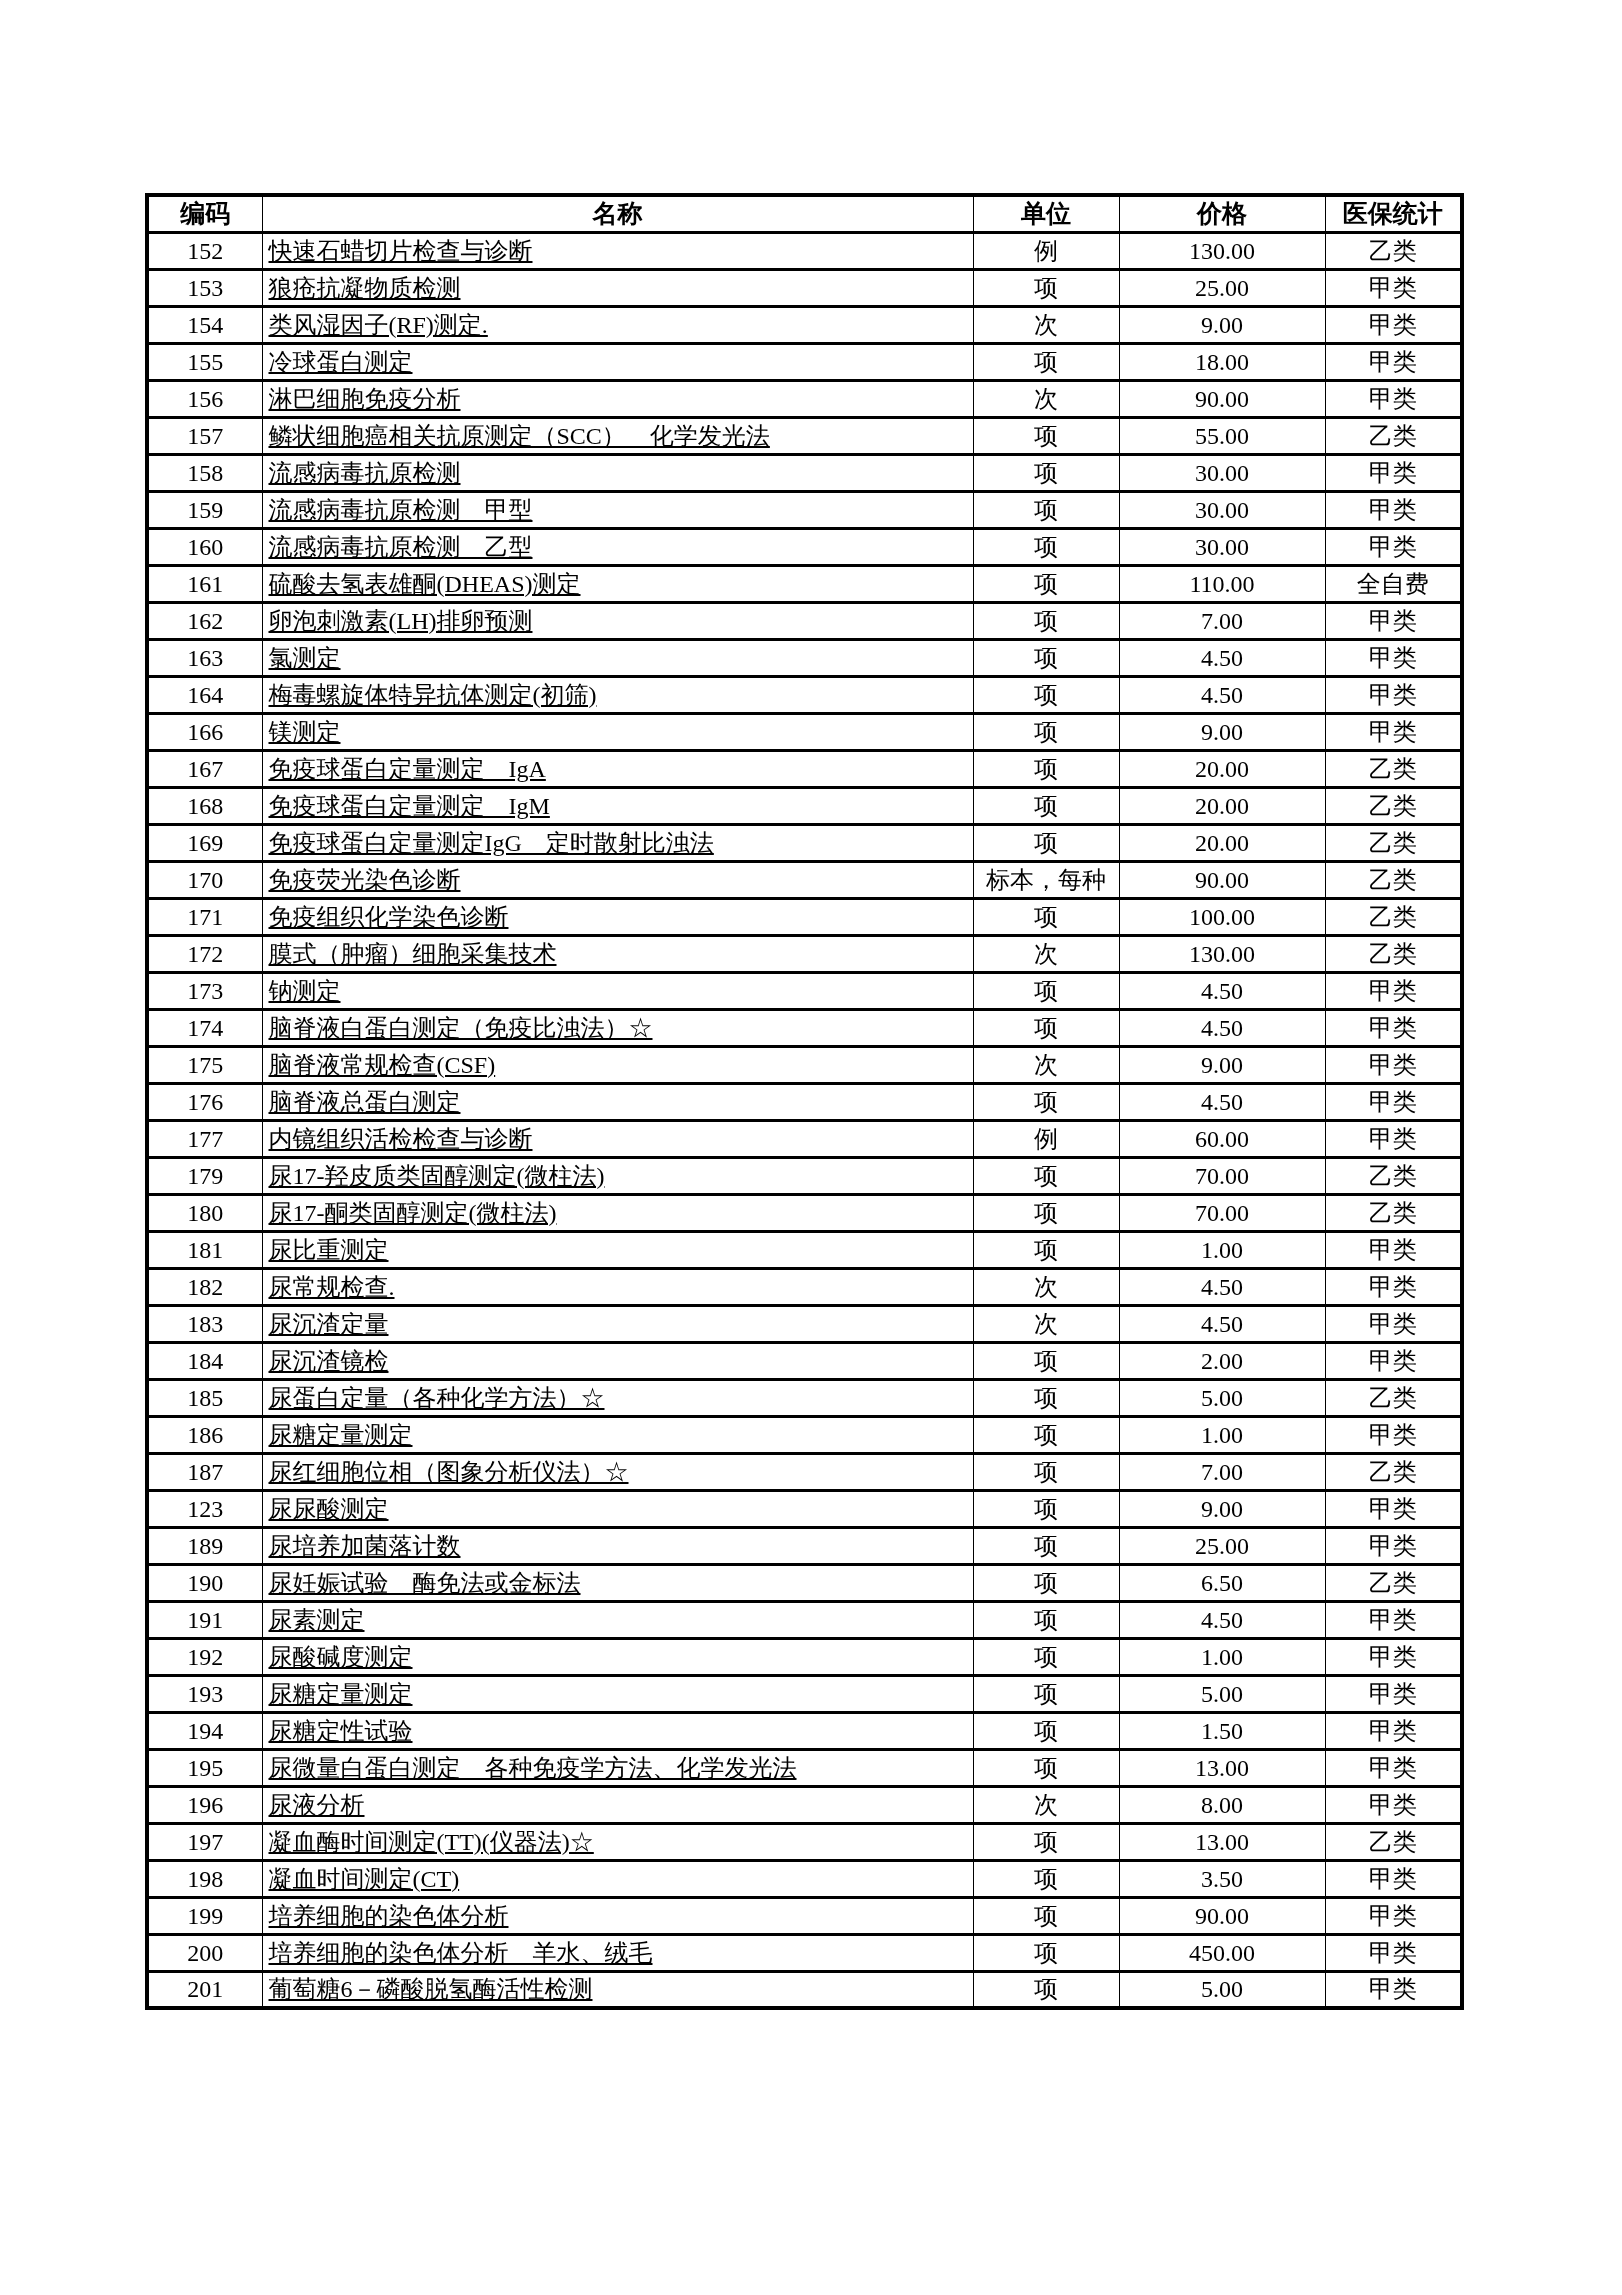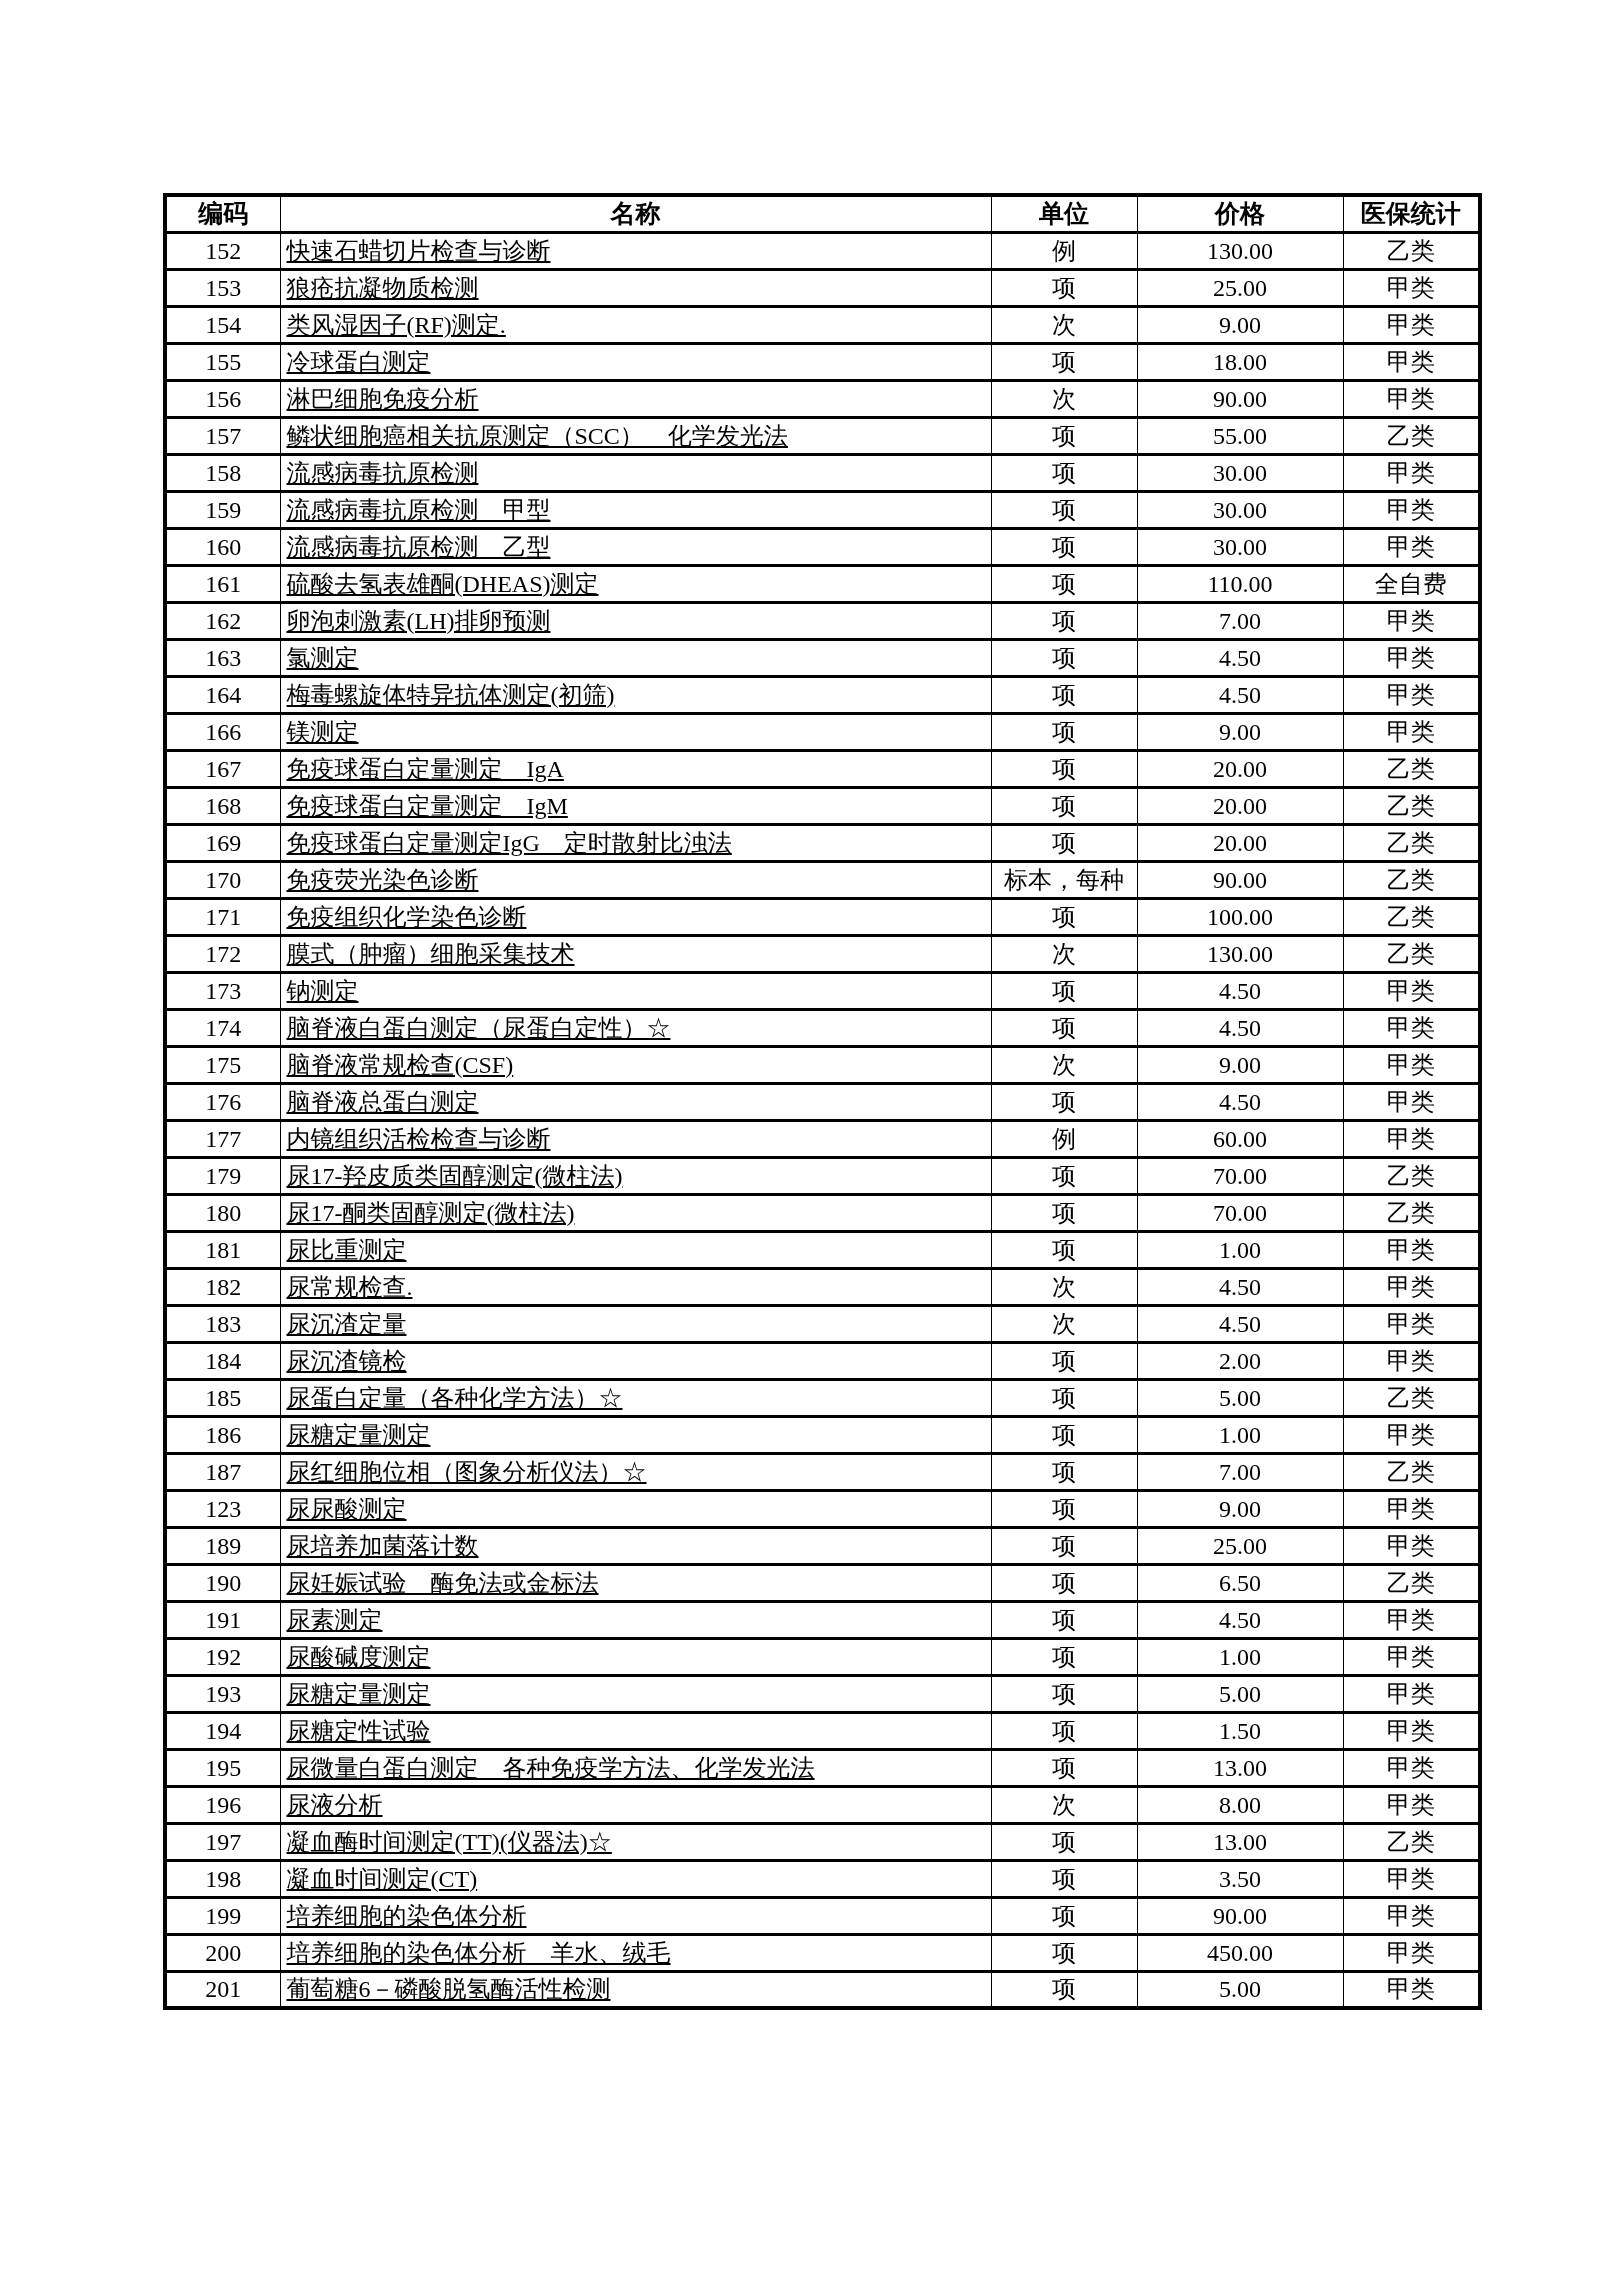--- a/index.html
+++ b/index.html
@@ -16,21 +16,21 @@
   }
   .page {
     position: absolute;
     left: 0; top: 0;
     width: 1623px;
     height: 2295px;
     background: #ffffff;
   }
   table.price-table {
     position: absolute;
-    left: 163px;
+    left: 145px;
     top: 193px;
     width: 1317px;
     border-collapse: collapse;
     table-layout: fixed;
     border: 4.2px solid #000000;
     padding-left: 32px;
   }
   .price-table th,
   .price-table td {
     border-left: 1.8px solid #000000;
@@ -232,21 +232,21 @@
         </tr>
         <tr>
           <td class="col-code">173</td>
           <td class="col-name">钠测定</td>
           <td class="col-unit">项</td>
           <td class="col-price">4.50</td>
           <td class="col-category">甲类</td>
         </tr>
         <tr>
           <td class="col-code">174</td>
-          <td class="col-name">脑脊液白蛋白测定（尿蛋白定性）☆</td>
+          <td class="col-name">脑脊液白蛋白测定（免疫比浊法）☆</td>
           <td class="col-unit">项</td>
           <td class="col-price">4.50</td>
           <td class="col-category">甲类</td>
         </tr>
         <tr>
           <td class="col-code">175</td>
           <td class="col-name">脑脊液常规检查(CSF)</td>
           <td class="col-unit">次</td>
           <td class="col-price">9.00</td>
           <td class="col-category">甲类</td>

